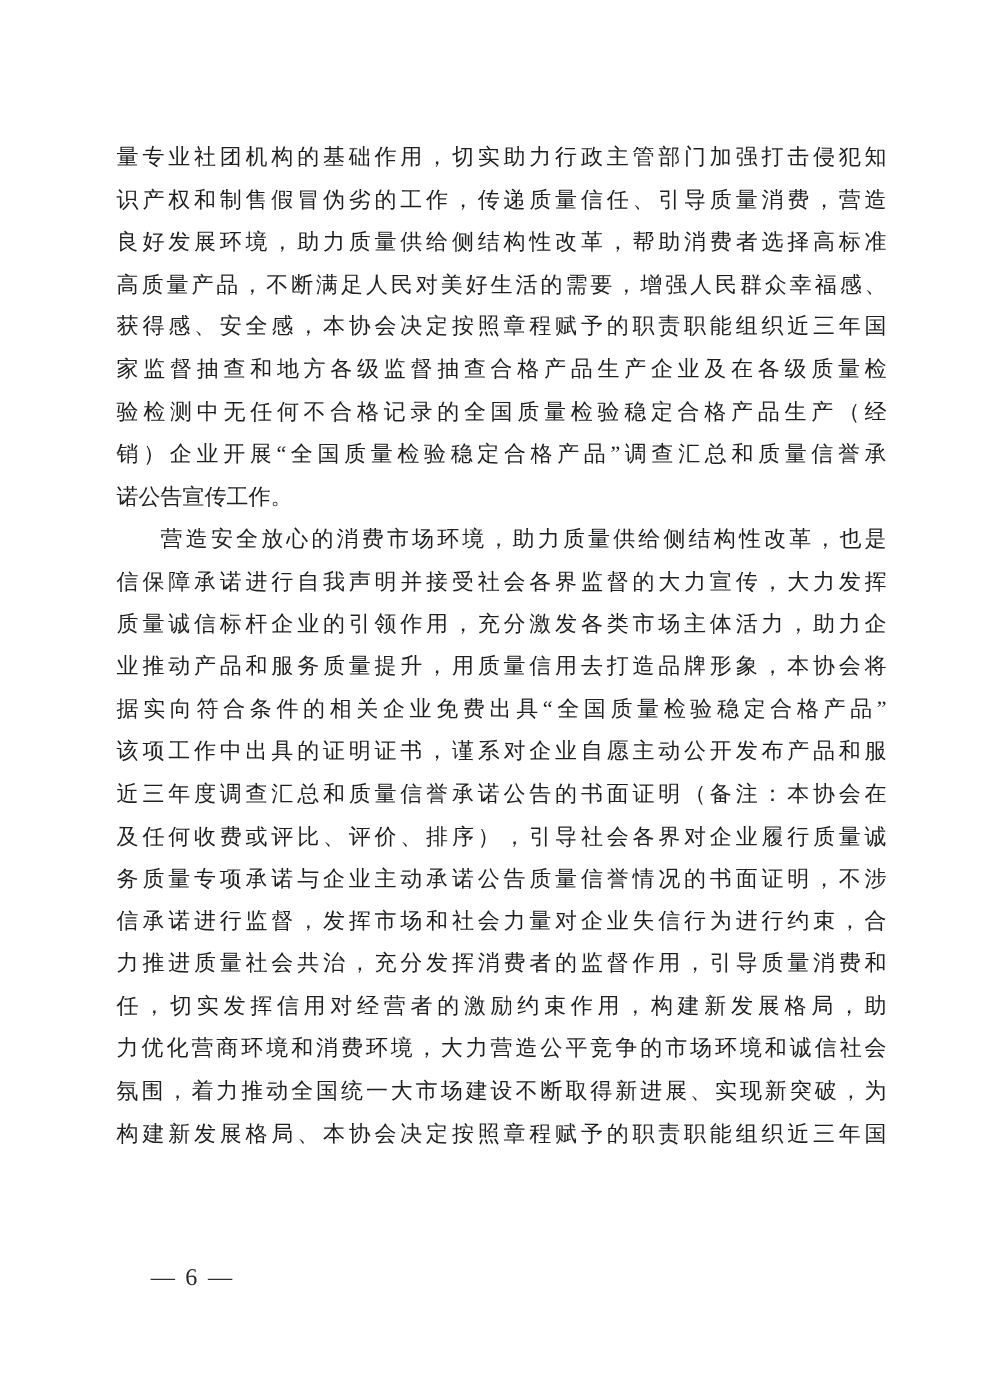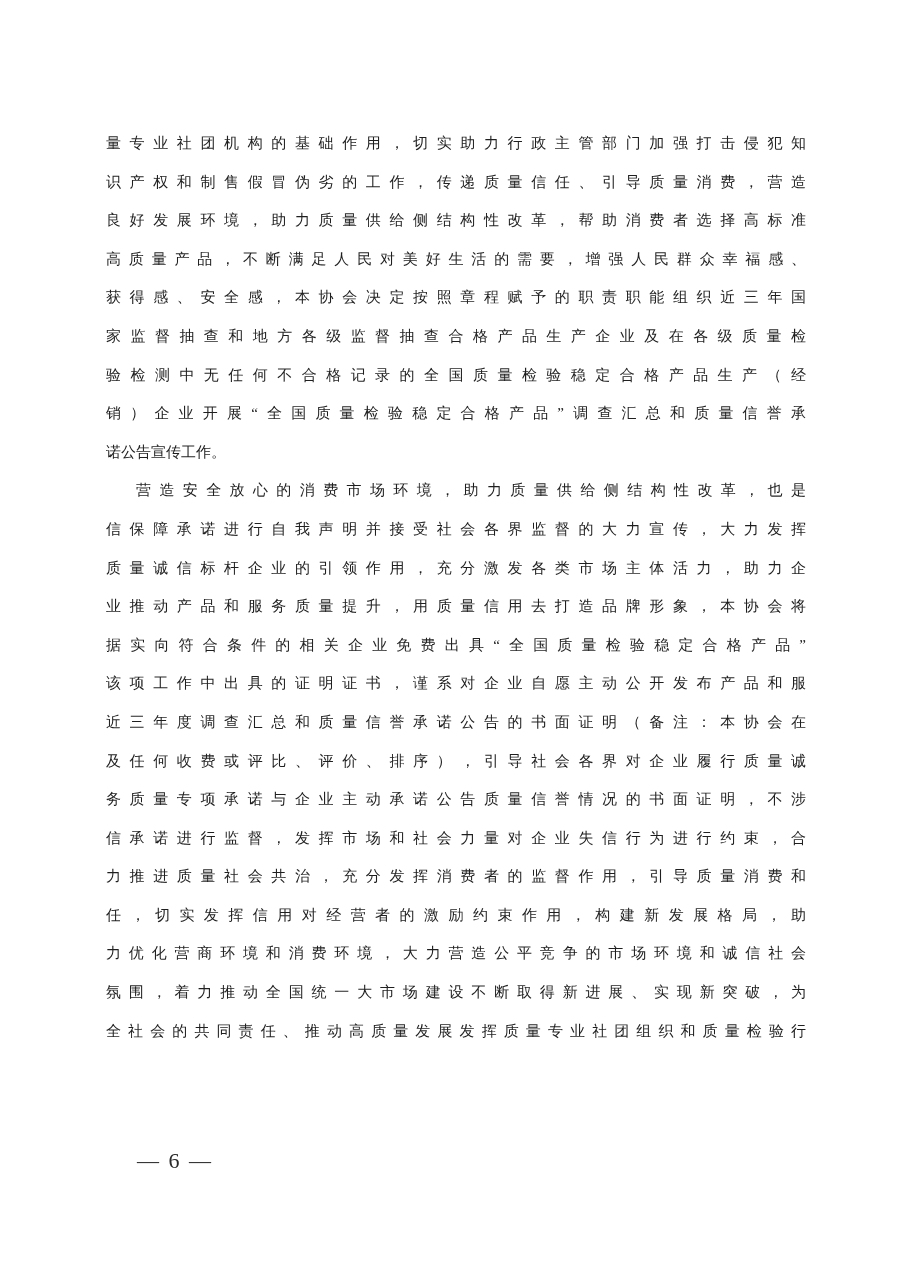--- a/index.html
+++ b/index.html
@@ -14,21 +14,21 @@
     background: #ffffff;
     overflow: hidden;
     font-family: "Liberation Serif", "DejaVu Serif", serif;
   }
   .text-block {
     position: absolute;
     left: 106px;
     top: 124px;
     width: 700px;
     color: #1f1f1f;
-    font-size: 15px;
+    font-size: 20px;
     line-height: 38.6px;
     font-weight: 400;
   }
   .text-line {
     text-align: justify;
     text-align-last: justify;
     height: 38.6px;
     white-space: nowrap;
   }
   .text-line.indent {
@@ -72,19 +72,19 @@
       <div class="text-line">据实向符合条件的相关企业免费出具“全国质量检验稳定合格产品”</div>
       <div class="text-line">该项工作中出具的证明证书，谨系对企业自愿主动公开发布产品和服</div>
       <div class="text-line">近三年度调查汇总和质量信誉承诺公告的书面证明（备注：本协会在</div>
       <div class="text-line">及任何收费或评比、评价、排序），引导社会各界对企业履行质量诚</div>
       <div class="text-line">务质量专项承诺与企业主动承诺公告质量信誉情况的书面证明，不涉</div>
       <div class="text-line">信承诺进行监督，发挥市场和社会力量对企业失信行为进行约束，合</div>
       <div class="text-line">力推进质量社会共治，充分发挥消费者的监督作用，引导质量消费和</div>
       <div class="text-line">任，切实发挥信用对经营者的激励约束作用，构建新发展格局，助</div>
       <div class="text-line">力优化营商环境和消费环境，大力营造公平竞争的市场环境和诚信社会</div>
       <div class="text-line">氛围，着力推动全国统一大市场建设不断取得新进展、实现新突破，为</div>
-      <div class="text-line">全社会的共同责任、推动高质量发展发挥质量专业社团组织和质量检验行</div>
+      <div class="text-line">构建新发展格局、本协会决定按照章程赋予的职责职能组织近三年国</div>
     </section>
 
   </main>
 
   <div class="page-number">— 6 —</div>
 </div>
 
 </body></html>

